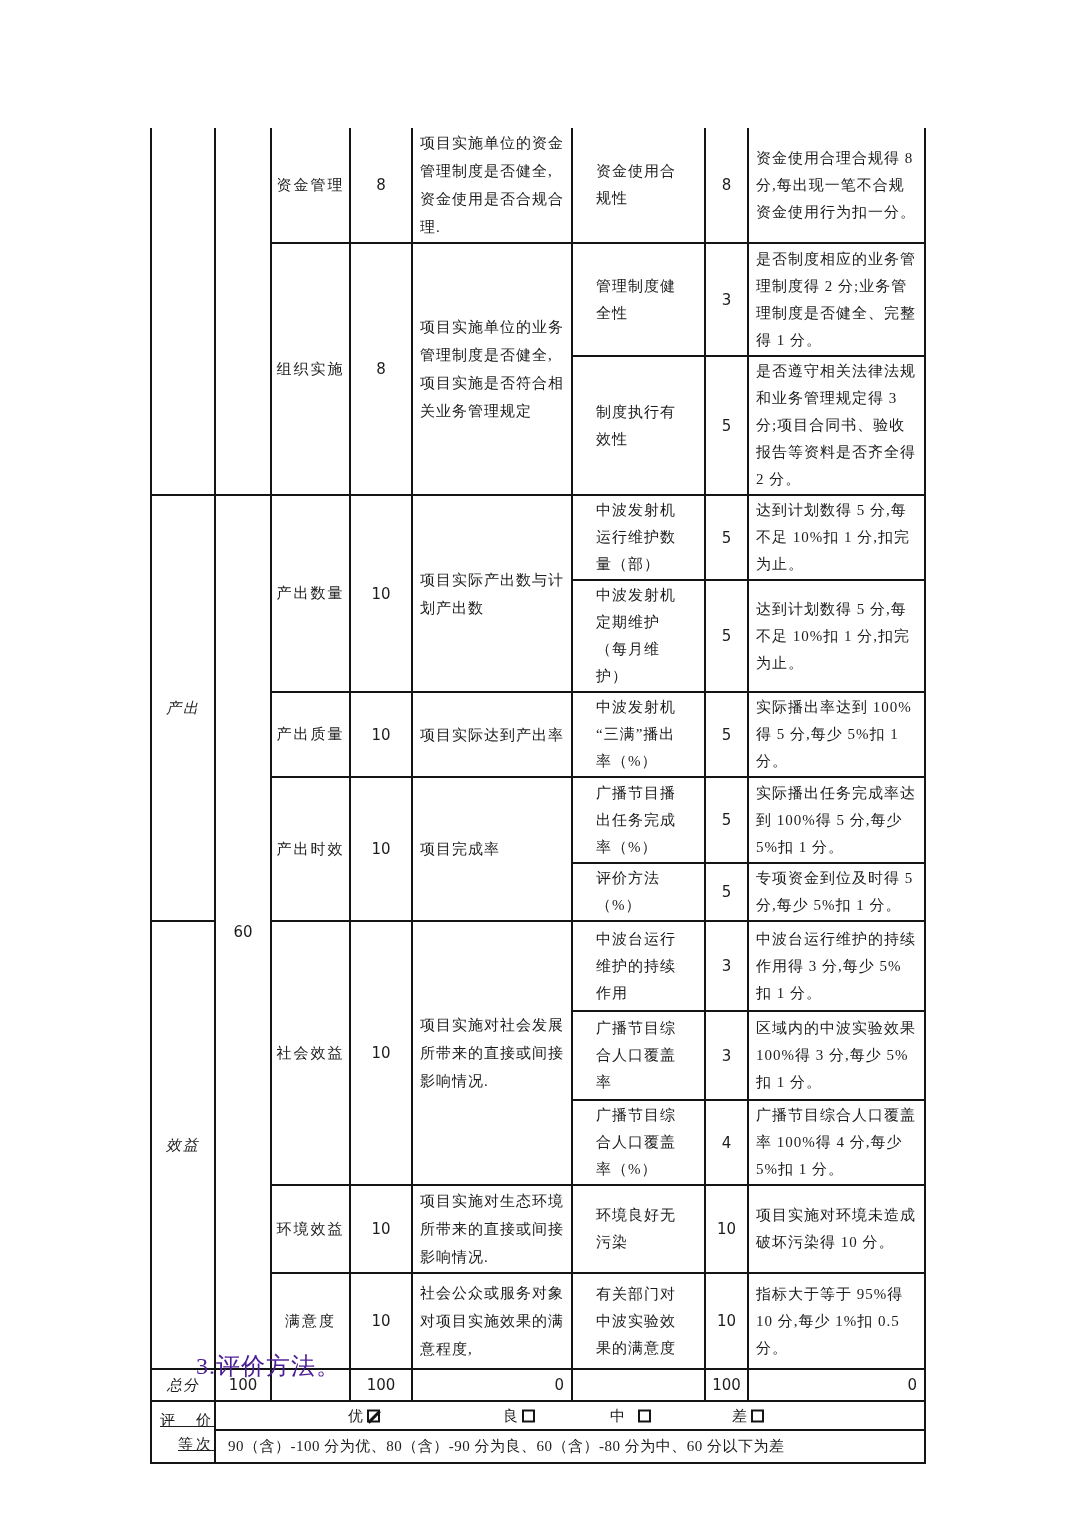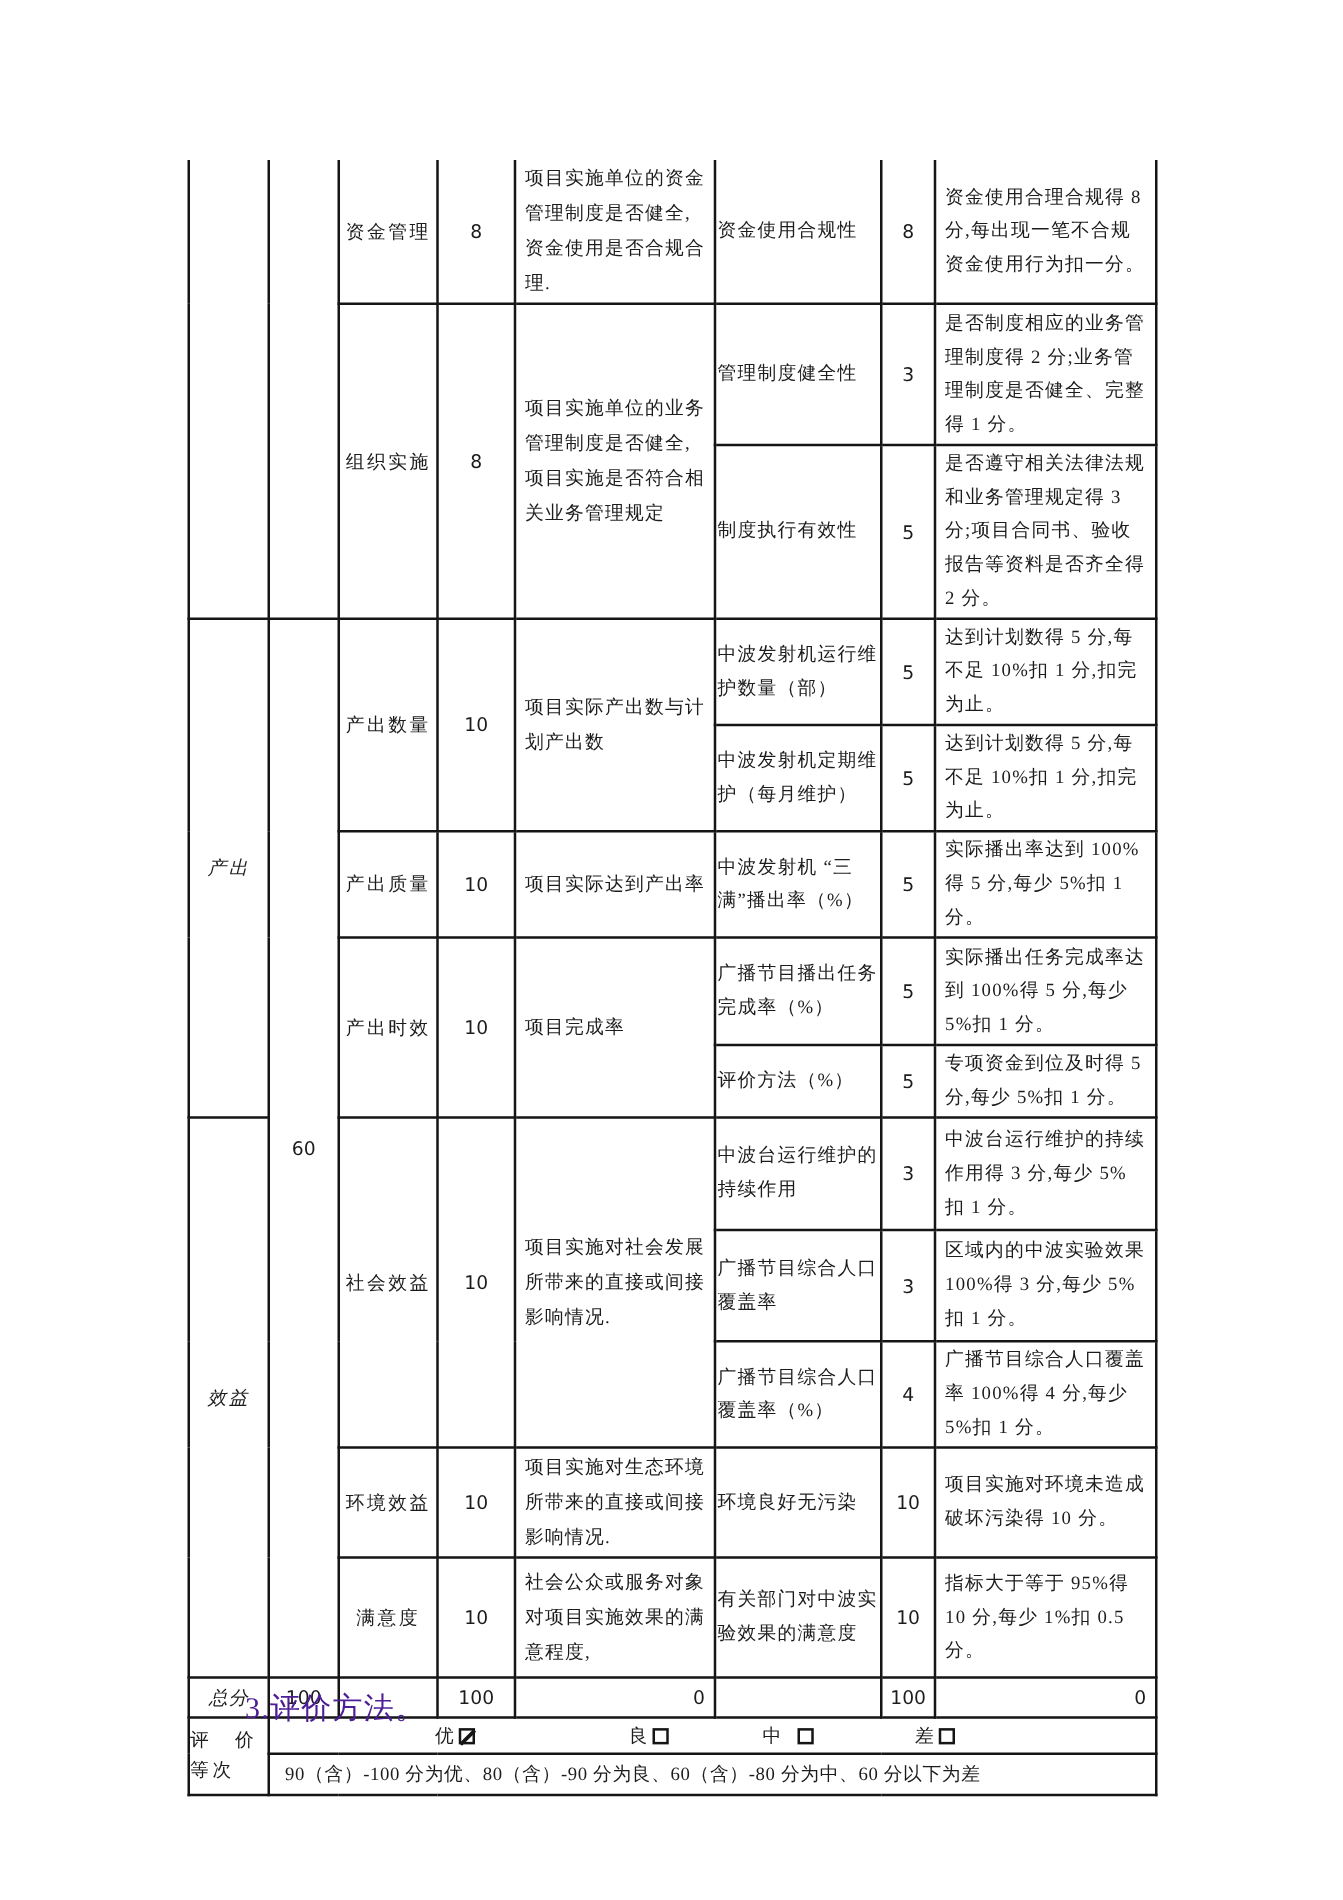--- a/index.html
+++ b/index.html
@@ -26,25 +26,25 @@
     font-size: 15px;
     color: #1c1c1c;
     overflow: hidden;
   }
   
   table.eval tr.first > td { border-top: none; }
   .sec   { text-align: center; letter-spacing: 2px; font-style: italic; }
   .lbl   { text-align: center; letter-spacing: 2px; }
   .num   { text-align: center; font-family: "DejaVu Sans", "Liberation Sans", sans-serif; font-size: 14px; }
   .desc  { text-align: left; padding: 1px 7px; letter-spacing: 1px; line-height: 28px; }
-  .ind   { text-align: left; padding: 1px 1px; letter-spacing: 1px; line-height: 27px; }
+  .ind   { text-align: left; padding: 1px 23px; letter-spacing: 1px; line-height: 27px; }
   .crit  { text-align: left; padding: 1px 7px; letter-spacing: 1px; line-height: 27px; }
   .zero  { text-align: right; padding-right: 7px; font-family: "DejaVu Sans", "Liberation Sans", sans-serif; font-size: 14px; }
   .totals td { height: 32px; border-radius: 11px; }
-  .rating-label { text-align: left; line-height: 24px; letter-spacing: 3px; padding: 2px 0; }
+  .rating-label { text-align: right; line-height: 24px; letter-spacing: 3px; padding: 2px 0; text-decoration: underline; }
   .opts-cell { position: relative; height: 29px; }
   .opt { position: absolute; top: 50%; transform: translateY(-50%); white-space: nowrap; letter-spacing: 0; }
   .cb {
     display: inline-block; width: 13px; height: 13px;
     border: 2px solid #151515; margin-left: 4px;
     vertical-align: -2px; position: relative;
   }
   .cb.gap { margin-left: 13px; }
   .cb.checked::before {
     content: ""; position: absolute; left: -3px; top: 4px;

